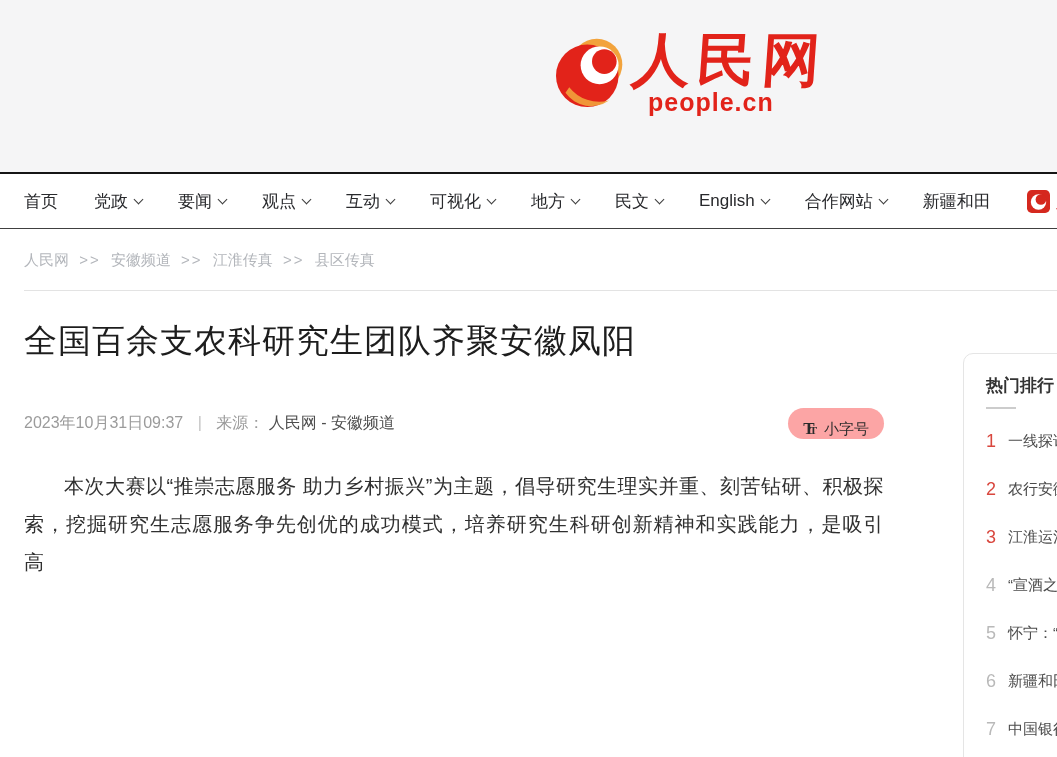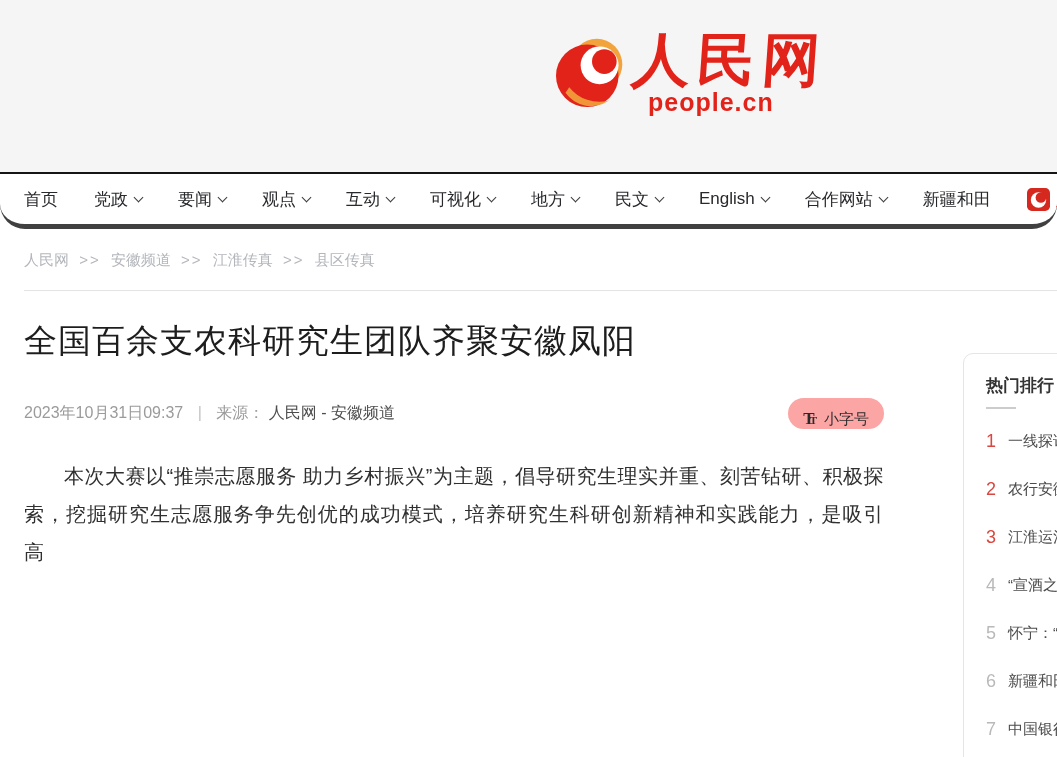--- a/index.html
+++ b/index.html
@@ -18,22 +18,22 @@
     font-size:58px; font-weight:bold; color:#e2231a;
     letter-spacing:7px; transform:skewX(-4deg); white-space:nowrap;
   }
   .logo-en {
     position:absolute; left:92px; top:60px;
     font-size:25px; font-weight:bold; color:#e2231a; letter-spacing:1px;
   }
   .header-divider { height:2px; background:#151515; }
   
   .main-nav {
-    height:55px; background:#fff; border-bottom:5px solid #404040;
-    display:flex; align-items:center; padding:0 8px 0 24px;border-radius:25px;
+    height:55px; background:#fff; border-bottom:1px solid #404040;
+    display:flex; align-items:center; padding:0 8px 0 24px;
   }
   .nav-item {
     font-size:17px; color:#28292c; text-decoration:none;
     margin-right:36px; white-space:nowrap; display:flex; align-items:center; cursor:pointer;
   }
   .chev {
     display:inline-block; width:7px; height:7px; margin-left:7px; margin-top:-4px;
     border-right:1.6px solid #3c3c3c; border-bottom:1.6px solid #3c3c3c;
     transform:rotate(45deg);
   }
@@ -43,21 +43,21 @@
   .breadcrumb { padding:22px 0 0 24px; font-size:15px; color:#b3b6bb; }
   .breadcrumb a { color:#b3b6bb; text-decoration:none; cursor:pointer; }
   .crumb-sep { margin:0 6px; letter-spacing:2px; }
   .top-rule { border:none; border-top:1px solid #e3e3e3; margin:20px 0 0 24px; }
   
   .article-col { width:860px; margin-left:24px; }
   .article-title {
     margin-top:27px; font-size:33px; font-weight:500; color:#1d1d1d;
     letter-spacing:1px; line-height:46px;
   }
-  .meta-row { margin-top:34px; display:flex; justify-content:space-between; align-items:center; }
+  .meta-row { margin-top:44px; display:flex; justify-content:space-between; align-items:center; }
   .meta-left { font-size:16px; color:#9b9b9b; }
   .meta-divider { margin:0 10px; color:#c2c2c2; }
   .source-link { color:#4d4d4d; text-decoration:none; cursor:pointer; }
   .font-size-btn {
     background:#fca5a5; border:none; border-radius:16px; height:31px;
     display:flex; align-items:flex-end; gap:7px; padding:0 15px;
     font-size:15px; color:#2b2b2b; cursor:pointer; font-family:"Liberation Sans",sans-serif;
   }
   .t-big { font-family:"Liberation Serif", serif; font-weight:bold; font-size:17px; }
   .t-small { font-family:"Liberation Serif", serif; font-weight:bold; font-size:11px; margin-left:-5px; }

